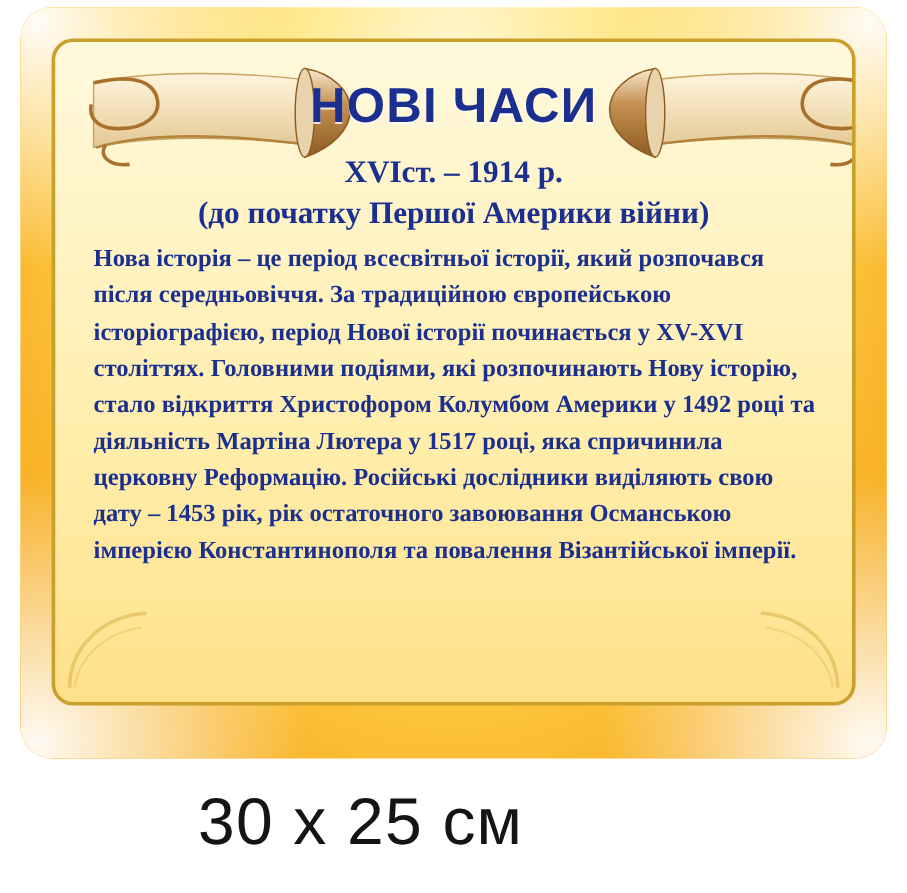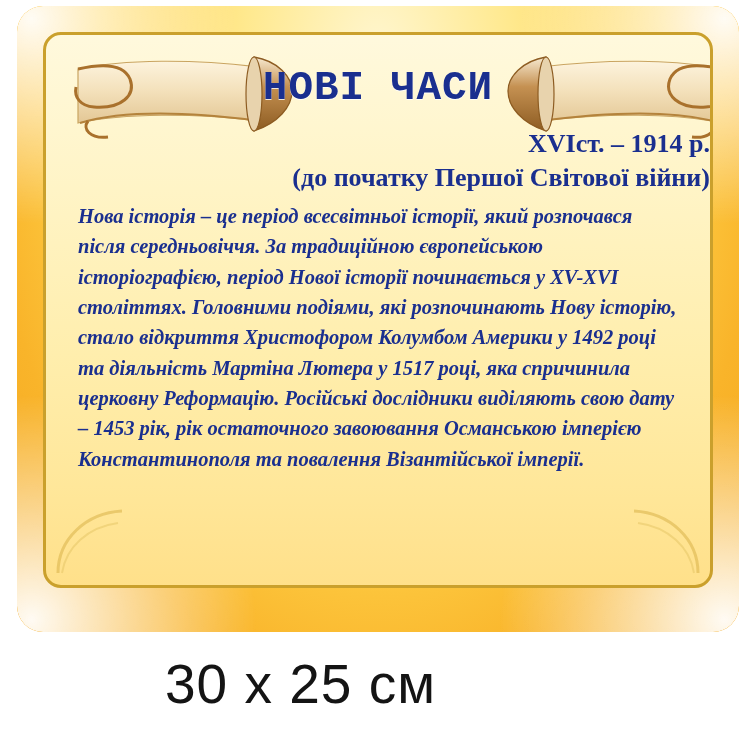--- a/index.html
+++ b/index.html
@@ -66,56 +66,54 @@
 
   #title-wrap {
     position: absolute;
     left: 0;
     right: 0;
     top: 30px;
     text-align: center;
   }
   #title {
     display: inline-block;
-    font-family: Liberation Mono, monospace;
+    font-family: Liberation Sans, sans-serif;
     font-weight: bold;
     font-size: 41px;
     letter-spacing: 1px;
     color: #1a2f8f;
     text-shadow: 0 1px 0 rgba(255,255,255,0.8);
   }
 
   #subtitle-wrap {
     position: absolute;
     left: 0;
     right: 0;
     top: 92px;
     text-align: center;
   }
   .subtitle-line {
     font-family: "Liberation Serif", serif;
     font-weight: bold;
     font-size: 26px;
     color: #1a2f8f;
     line-height: 1.32;
-    text-align: right;
   }
 
   #body-text {
     position: absolute;
     left: 32px;
     right: 28px;
     top: 166px;
     font-family: "Liberation Serif", serif;
     font-weight: bold;
     font-size: 20.5px;
     line-height: 1.48;
     color: #1a2f8f;
     text-align: left;
-    font-style: italic;
   }
 
   #caption {
     width: 601px;
     text-align: center;
     margin-top: 20px;
     font-family: "Liberation Sans", sans-serif;
     font-size: 55px;
     color: #141414;
     letter-spacing: 1px;
@@ -165,21 +163,21 @@
       </g>
 
     </svg>
 
     <div id="title-wrap">
       <span id="title">НОВІ ЧАСИ</span>
     </div>
 
     <div id="subtitle-wrap">
       <div class="subtitle-line">XVIст. – 1914 р.</div>
-      <div class="subtitle-line">(до початку Першої Світової війни)</div>
+      <div class="subtitle-line">(до початку Першої Америки війни)</div>
     </div>
 
     <div id="body-text">Нова історія – це період всесвітньої історії, який розпочався після середньовіччя. За традиційною європейською історіографією, період Нової історії починається у XV-XVI століттях. Головними подіями, які розпочинають Нову історію, стало відкриття Христофором Колумбом Америки у 1492 році та діяльність Мартіна Лютера у 1517 році, яка спричинила церковну Реформацію. Російські дослідники виділяють свою дату – 1453 рік, рік остаточного завоювання Османською імперією Константинополя та повалення Візантійської імперії.</div>
 
     <svg style="position:absolute;left:6px;bottom:6px;width:120px;height:90px;opacity:0.55" viewBox="0 0 120 90">
       <path d="M6 84 C6 50 34 24 70 22" fill="none" stroke="#d9b24a" stroke-width="3"></path>
       <path d="M10 84 C14 58 36 38 66 34" fill="none" stroke="#e6c768" stroke-width="2"></path>
     </svg>
     <svg style="position:absolute;right:6px;bottom:6px;width:120px;height:90px;opacity:0.55" viewBox="0 0 120 90">
       <path d="M114 84 C114 50 86 24 50 22" fill="none" stroke="#d9b24a" stroke-width="3"></path>

